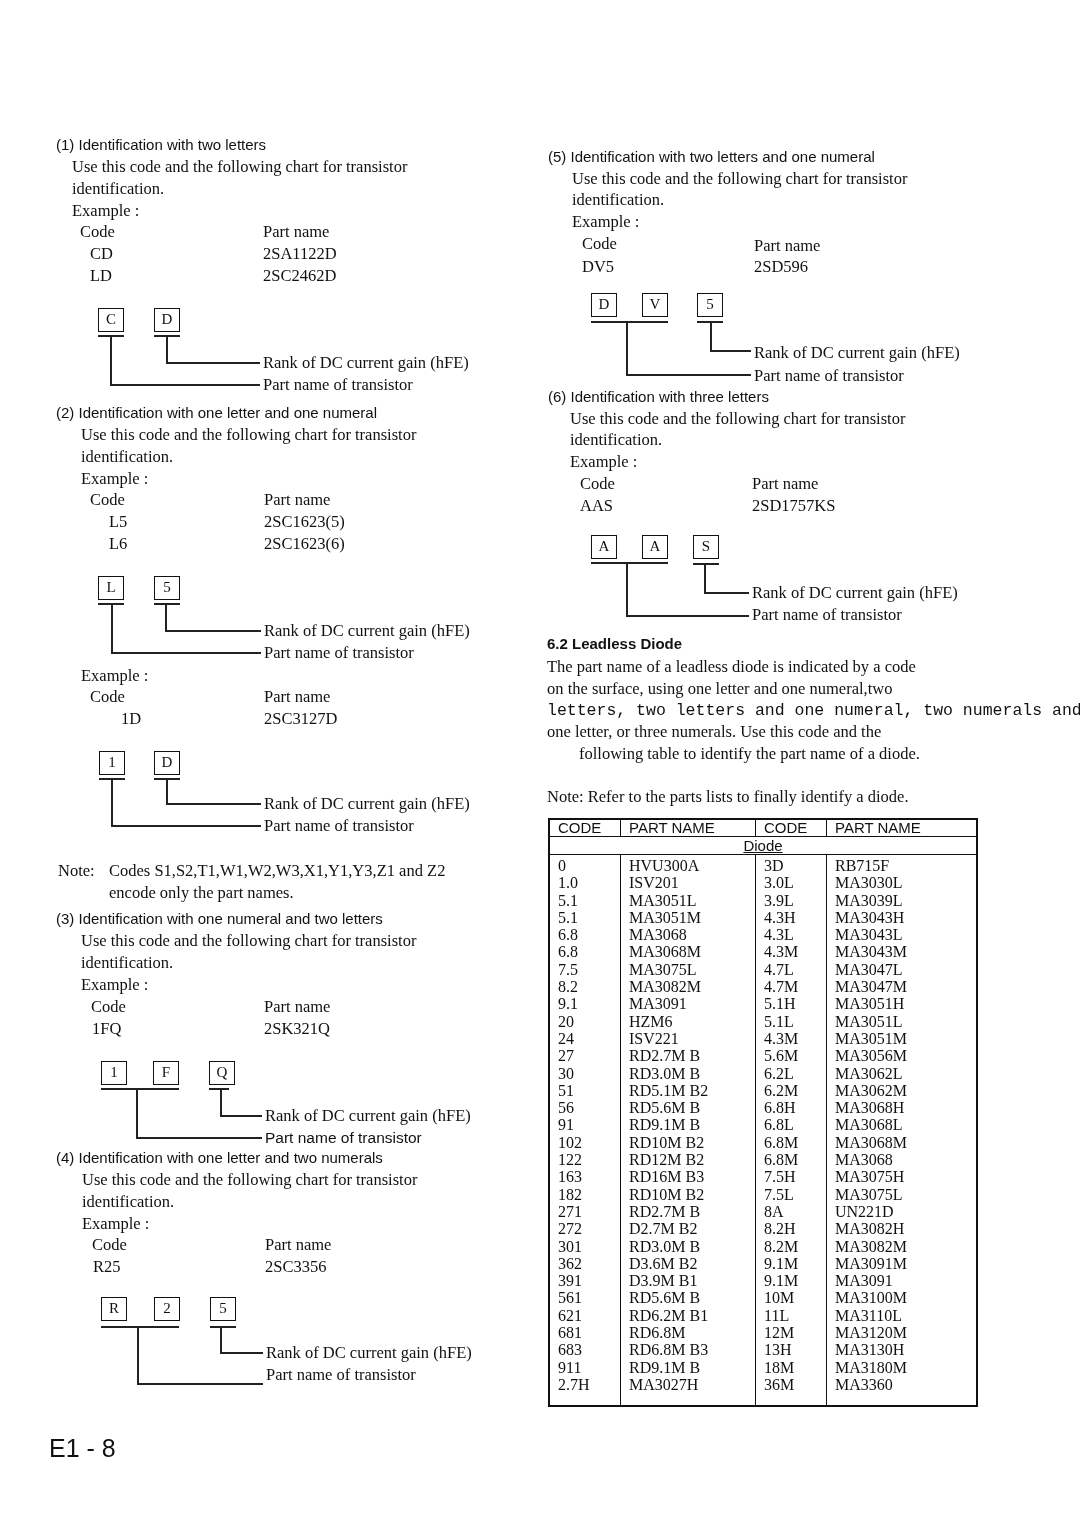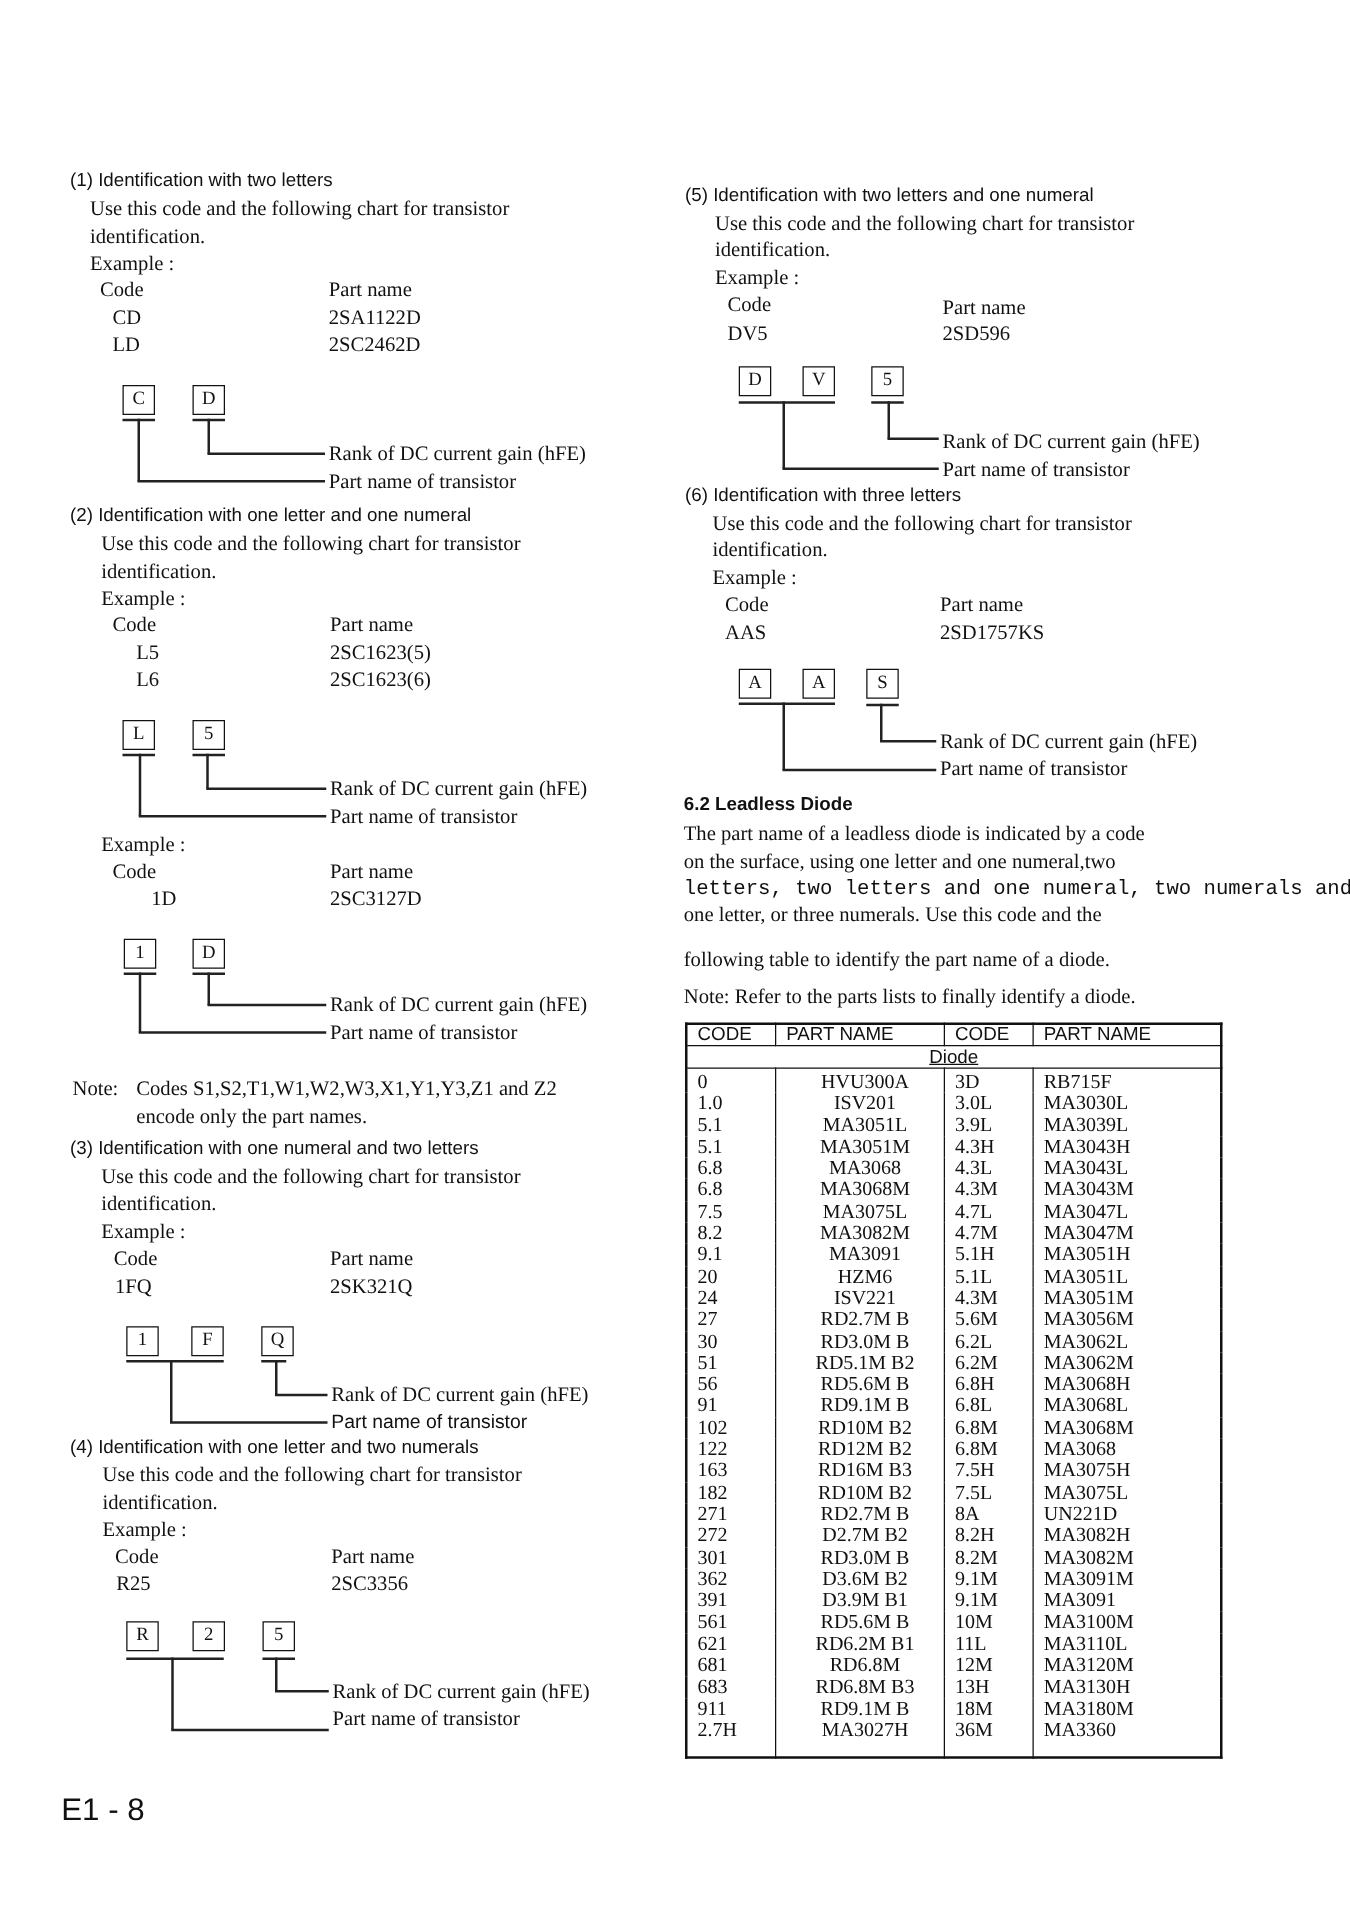--- a/index.html
+++ b/index.html
@@ -13,21 +13,21 @@
          font-size:15px; text-align:center; line-height:21px; background:#fff; }
   .line { position:absolute; background:#222; }
   .label { position:absolute; font-size:16.5px; white-space:nowrap; line-height:20px; }
   table.diode { position:absolute; left:548px; top:818px; width:430px; border-collapse:collapse;
                 border:2px solid #111; }
   table.diode th { font-family:"Liberation Sans","DejaVu Sans",sans-serif; font-weight:normal;
                    font-size:15px; line-height:16px; padding:0 0 0 8px; text-align:left;
                    border-bottom:1.5px solid #111; }
   table.diode td { font-size:16px; line-height:17.3px; padding:0 0 0 8px; vertical-align:top; }
   table.diode td.c1 { width:62px; border-right:1.5px solid #111; }
-  table.diode td.c2 { width:126px; border-right:1.5px solid #111;text-align:center; }
+  table.diode td.c2 { width:126px; border-right:1.5px solid #111; }
   table.diode td.c3 { width:62px; border-right:1.5px solid #111; }
   table.diode tr.sub td { font-family:"Liberation Sans","DejaVu Sans",sans-serif; font-size:15px;
                           text-align:center; border-bottom:1.5px solid #111; line-height:17px; padding:0;
                           border-right:none;text-decoration:underline; }
   table.diode tr.first td { padding-top:2px; }
   table.diode tr.last td { padding-bottom:12px; }
 </style>
 </head>
 <body>
 
@@ -209,21 +209,21 @@
     <div class="label" style="left:752px;top:605px;">Part name of transistor</div>
   </div>
 </div>
 
 <div>
   <div class="abs sans" style="left:547px;top:634px;font-size:15px;font-weight:bold;line-height:20px;white-space:nowrap;">6.2  Leadless Diode</div>
   <div class="abs body" style="left:547px;top:656px;">The part name of a leadless diode is indicated by a code</div>
   <div class="abs body" style="left:547px;top:678px;">on the surface, using one letter and one numeral,two</div>
   <div class="abs body" style="left:547px;top:700px;font-family:Liberation Mono, monospace;">letters, two letters and one numeral, two numerals and</div>
   <div class="abs body" style="left:547px;top:721px;">one letter, or three numerals. Use this code and the</div>
-  <div class="abs body" style="left:547px;top:743px;margin-top:14px;">following table to identify the part name of a diode.</div>
+  <div class="abs body" style="left:579px;top:743px;">following table to identify the part name of a diode.</div>
   <div class="abs body" style="left:547px;top:786px;">Note:  Refer to the parts lists to finally identify a diode.</div>
 </div>
 
 <table class="diode">
   <thead>
     <tr>
       <th style="border-right:1.5px solid #111;">CODE</th>
       <th style="border-right:1.5px solid #111;">PART NAME</th>
       <th style="border-right:1.5px solid #111;">CODE</th>
       <th>PART NAME</th>

